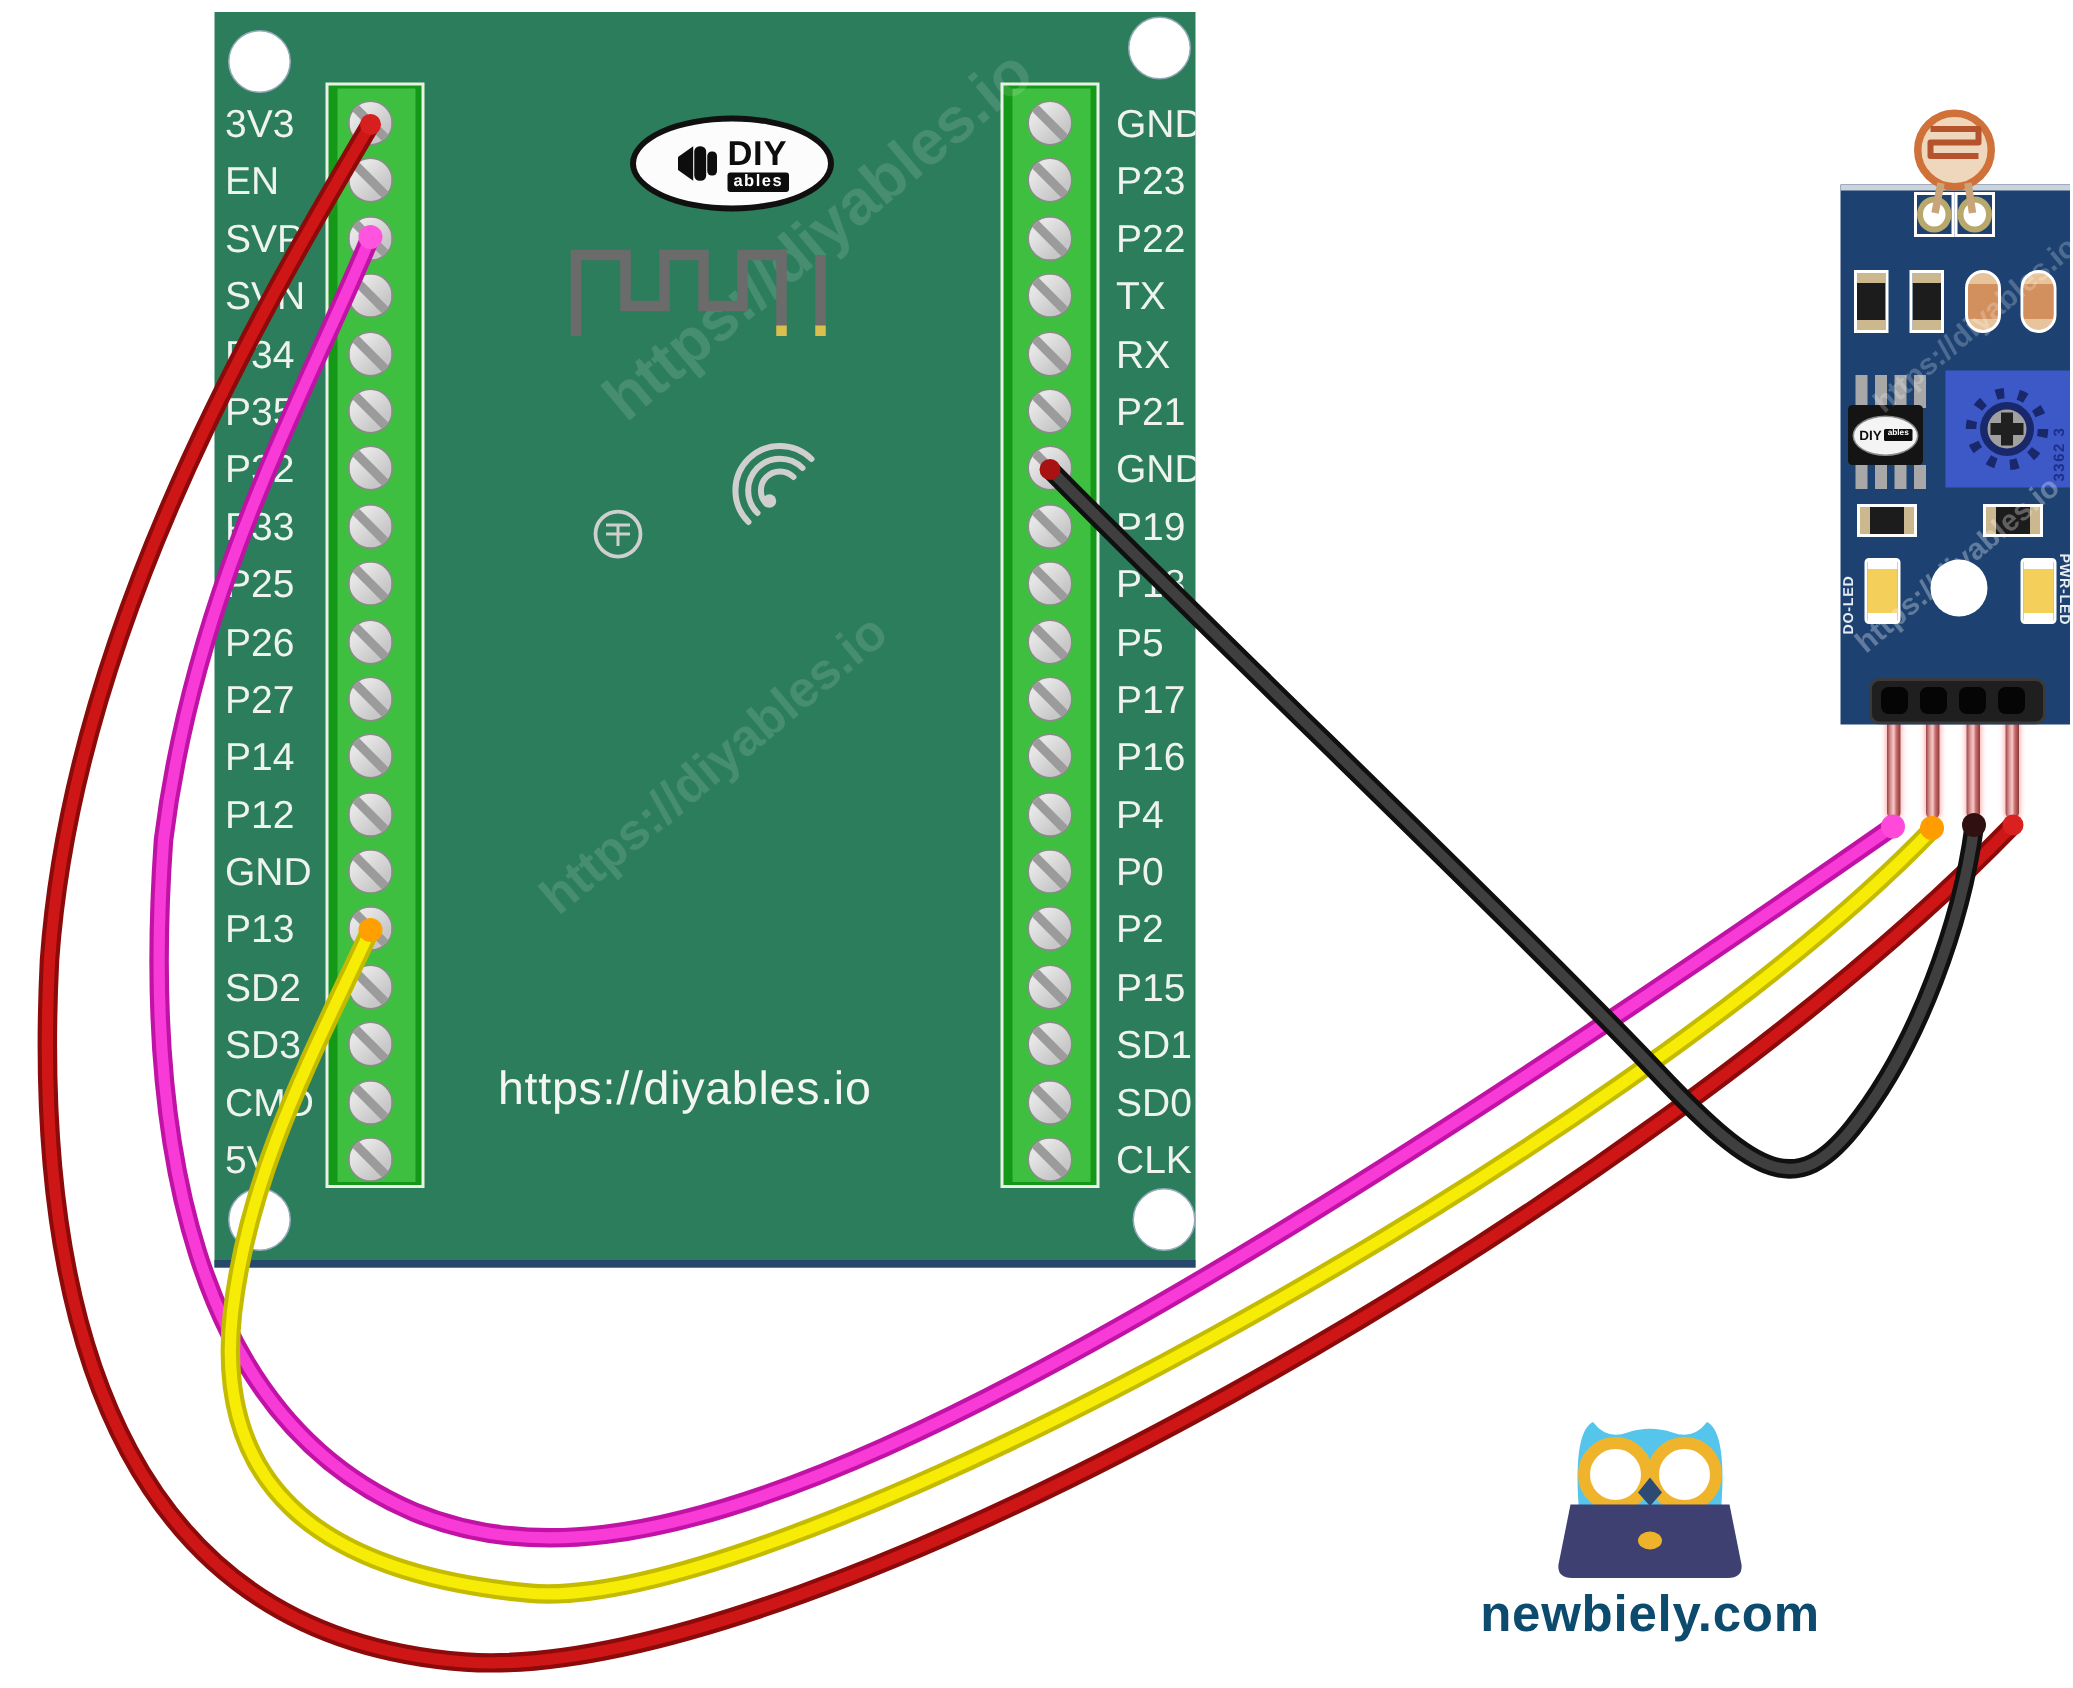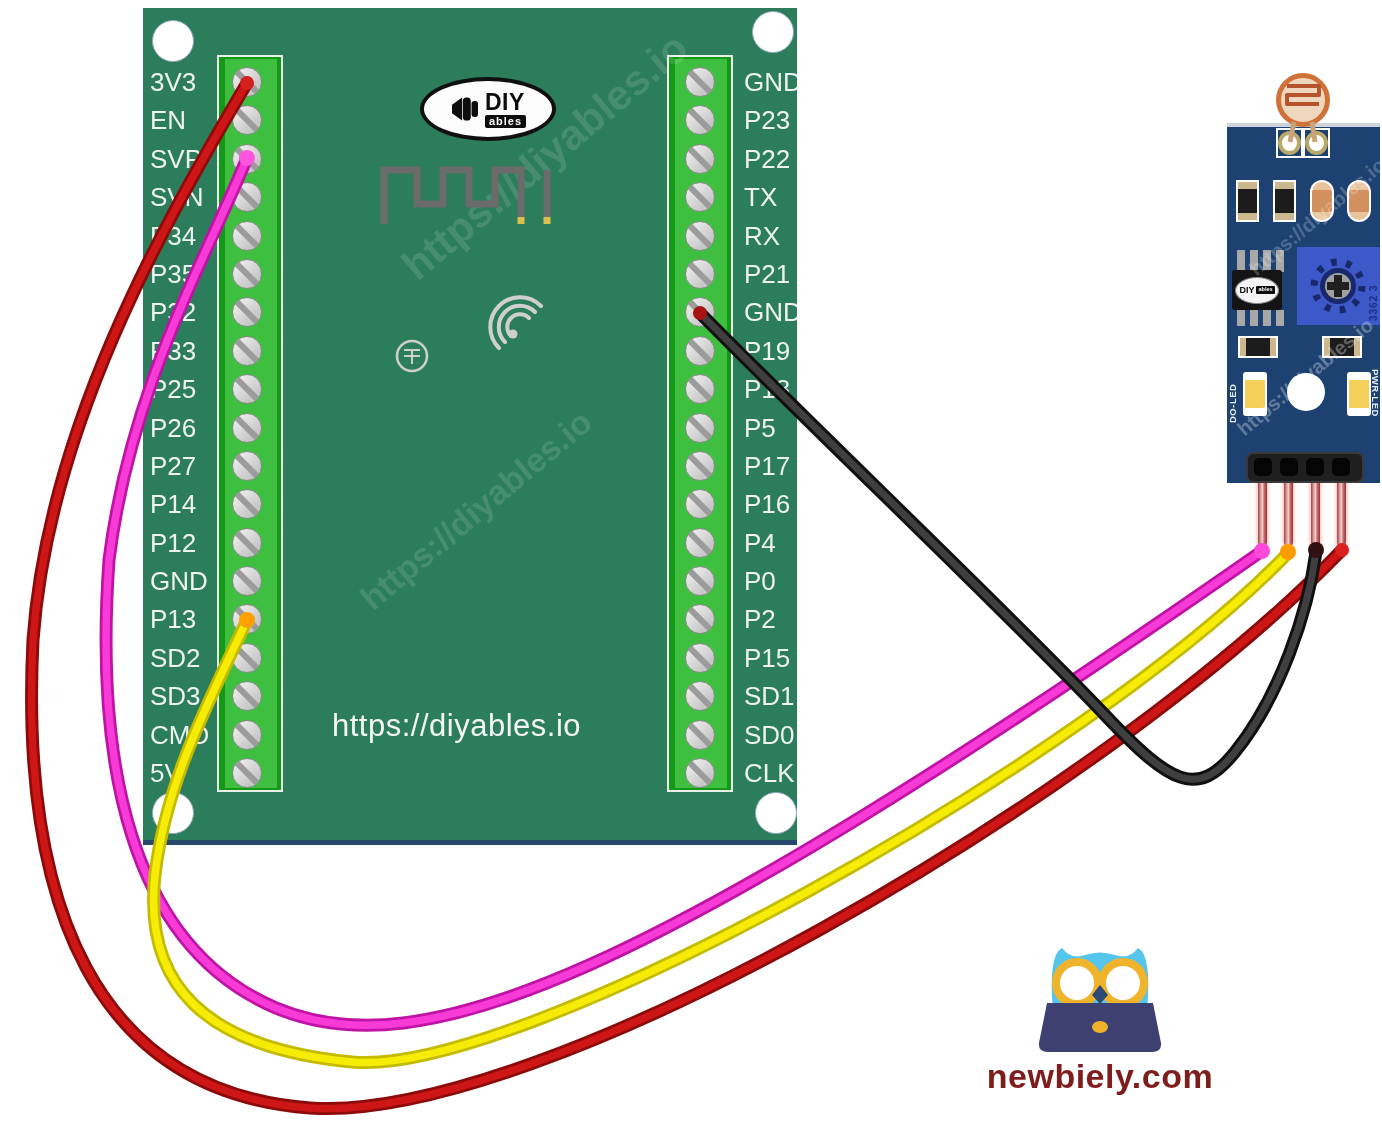--- a/index.html
+++ b/index.html
@@ -92,21 +92,21 @@
 
   .ldr{position:absolute;left:1276px;top:73px;width:54px;height:54px;border-radius:50%;background:#eed7bd;
        border:5px solid #d0713a;box-sizing:border-box;z-index:3;}
   .hpin{position:absolute;top:478px;width:9px;height:68px;z-index:1;border-radius:0 0 4px 4px;
         background:linear-gradient(90deg,#9e4343 0%,#df9f9f 30%,#f5c9c9 50%,#c97070 68%,#8e3636 100%);
         box-shadow:0 0 4px rgba(255,110,110,.8);}
 
   
   .brand-svg{position:absolute;left:990px;top:935px;z-index:1;}
   .brand-txt{position:absolute;left:985px;top:1057px;width:230px;text-align:center;font-size:34px;font-weight:800;
-             color:#7f1d1d;letter-spacing:.5px;z-index:1;}
+             color:#0c4a6e;letter-spacing:.5px;z-index:1;}
 
   
   .overlay{position:absolute;left:0;top:0;width:1382px;height:1125px;z-index:20;pointer-events:none;}
 </style>
 </head>
 <body>
 
 <div class="canvas">
 
   <div class="board">

